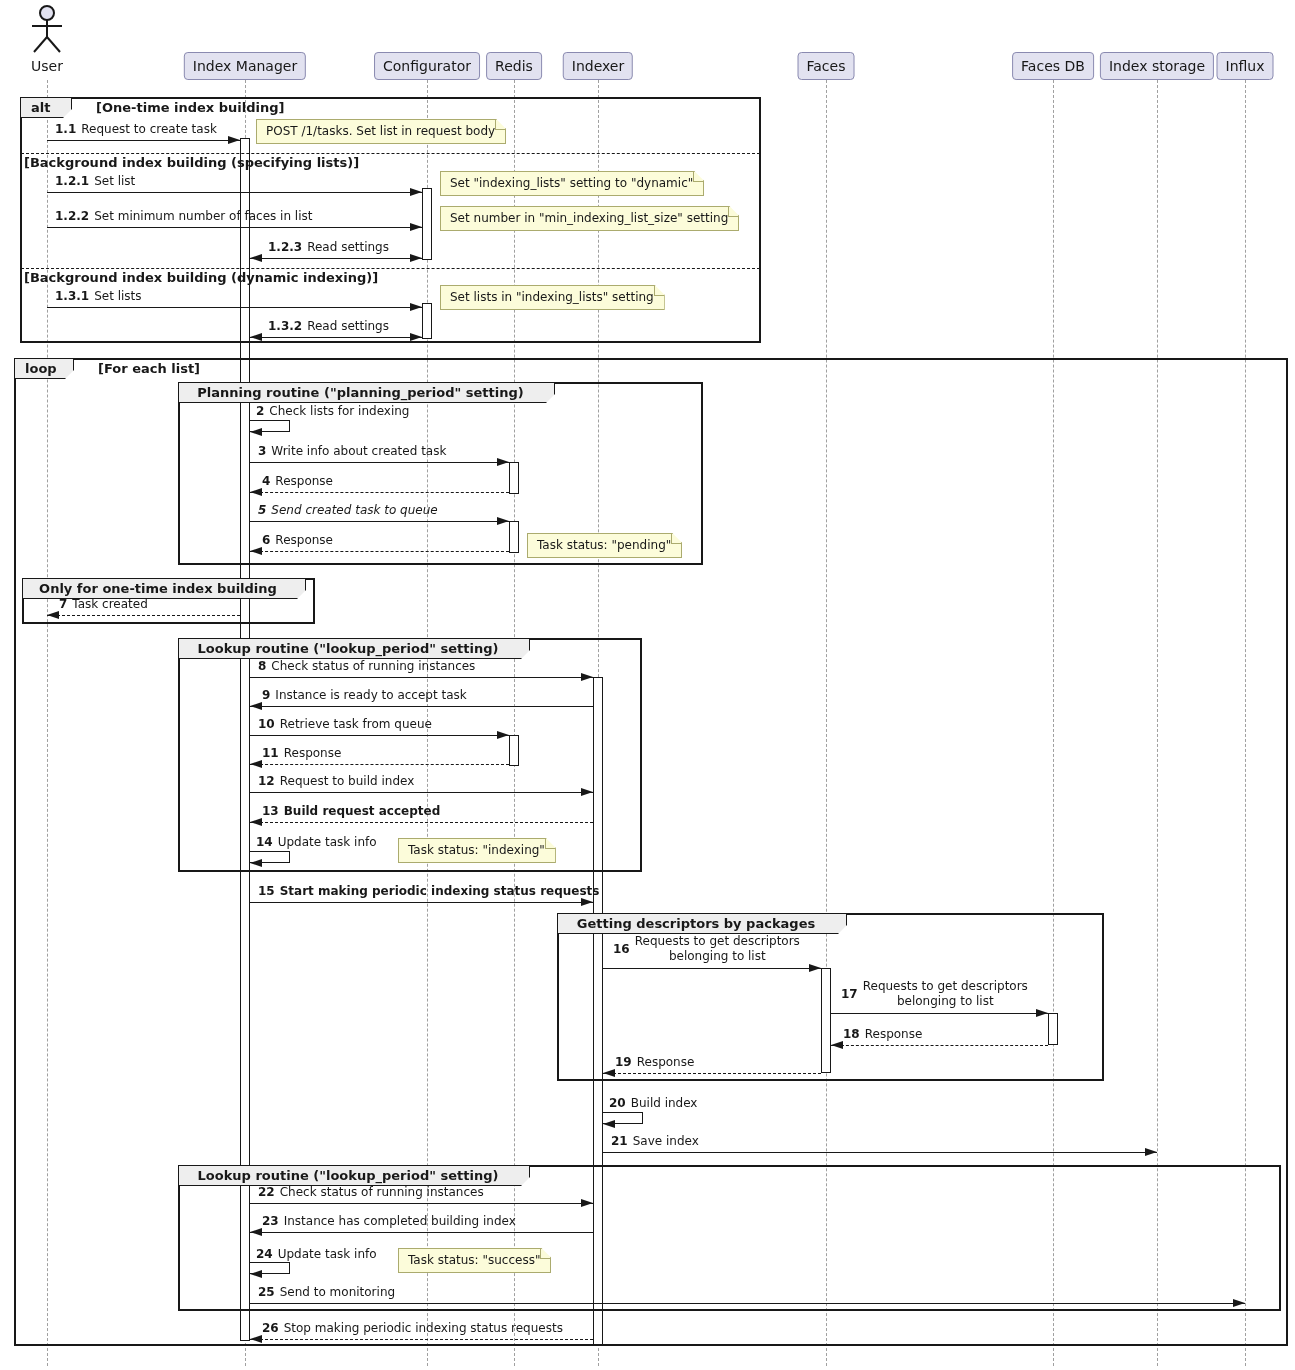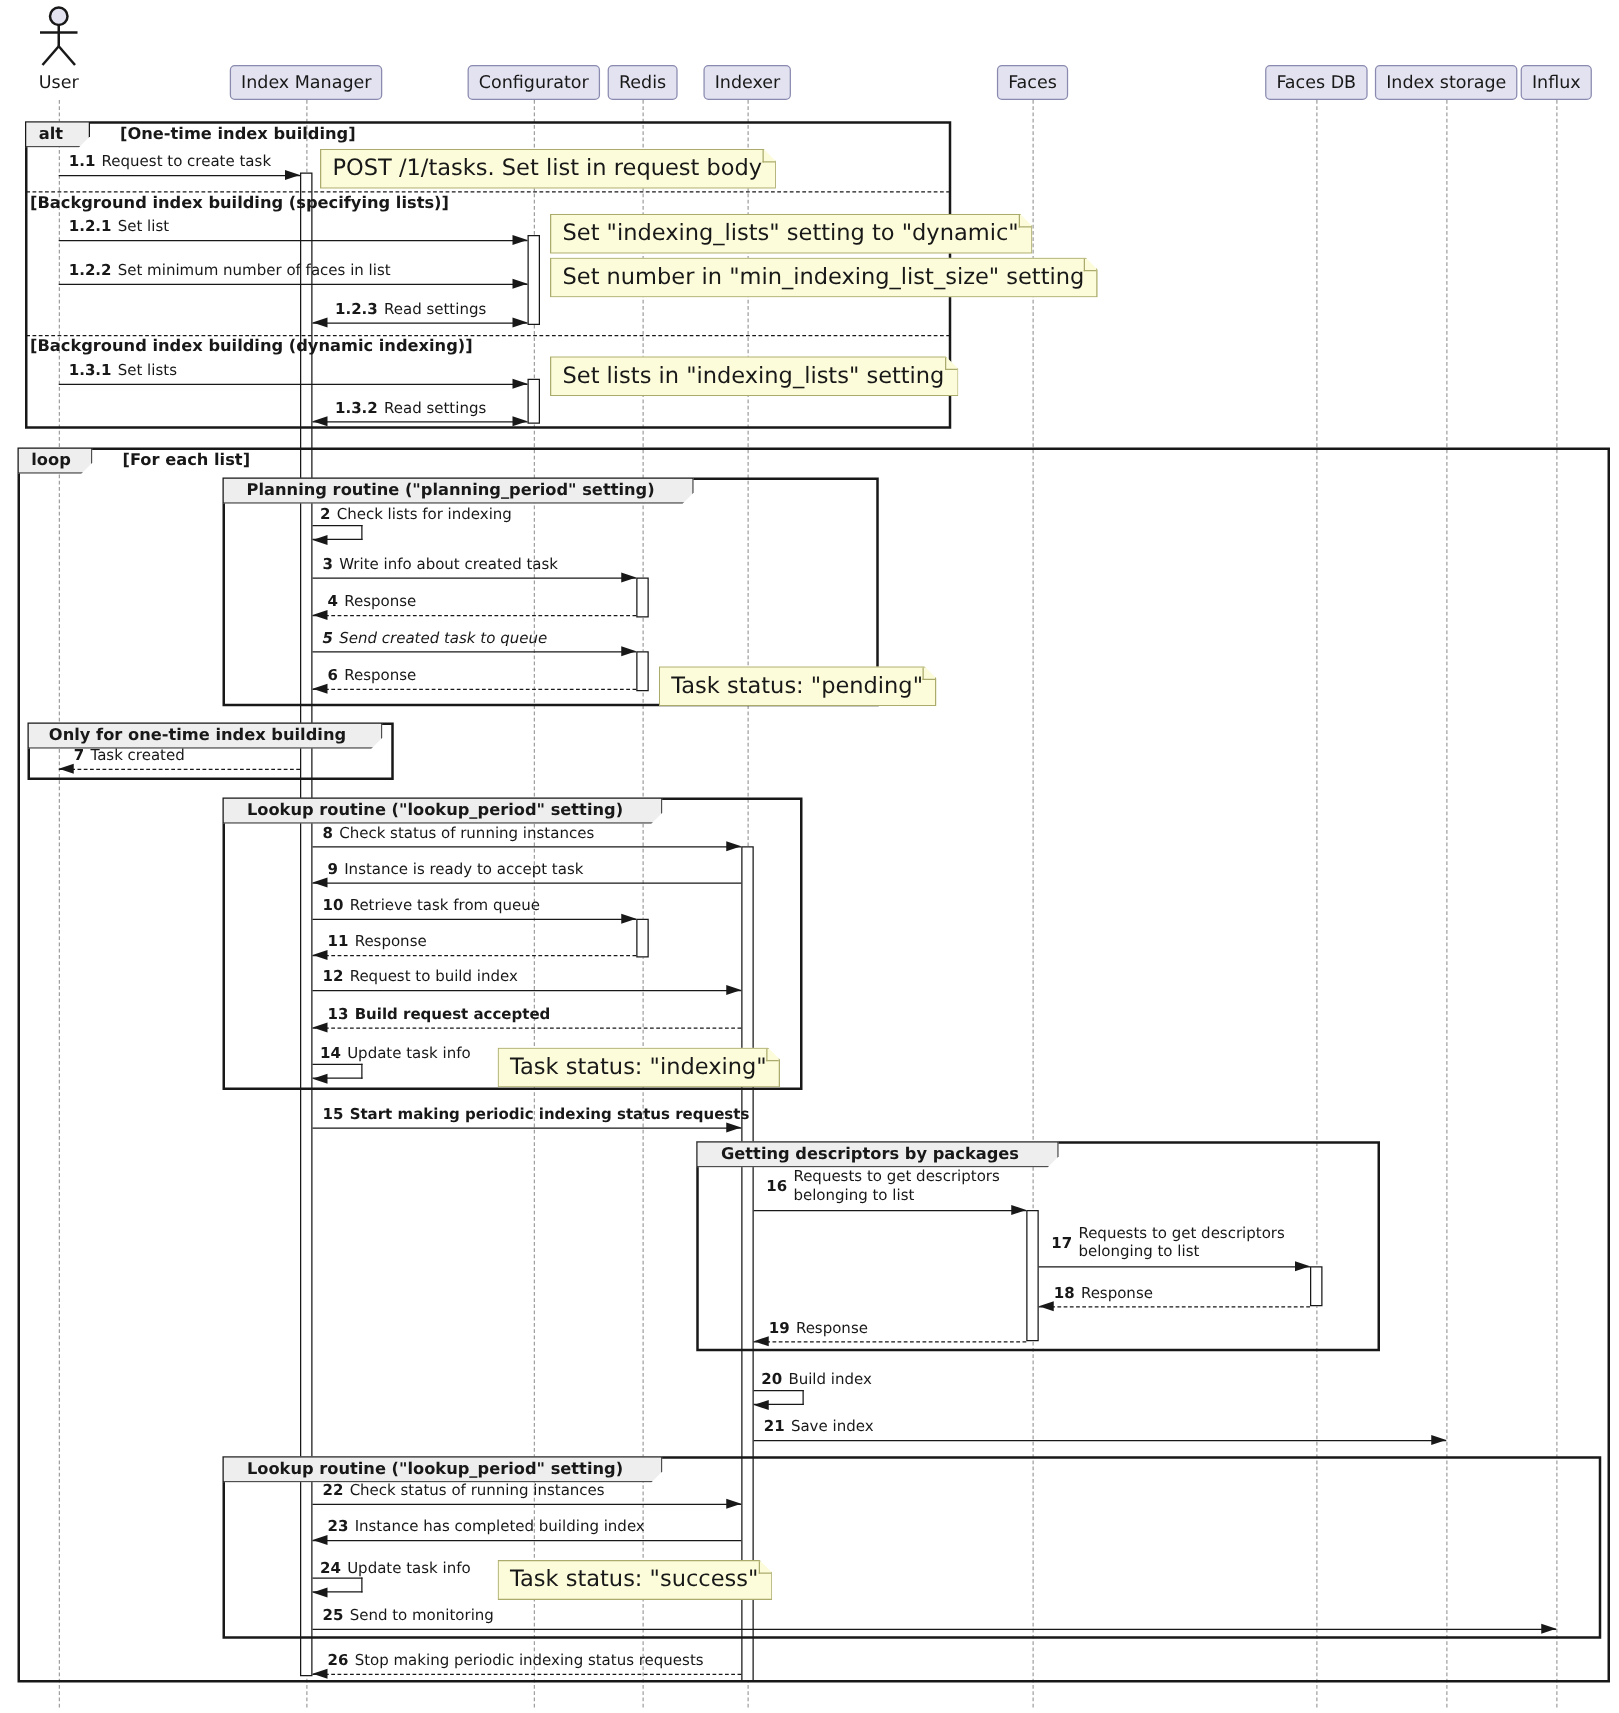--- a/index.html
+++ b/index.html
@@ -29,27 +29,27 @@
   .frame-cond { position:absolute; font-size:13px; font-weight:bold; white-space:nowrap; }
   .divider-line { position:absolute; border-top:1px dashed var(--line); }
   .divider-label { position:absolute; font-size:13px; font-weight:bold; white-space:nowrap; }
   .mline { position:absolute; height:0; border-top:1px solid var(--line); }
   .mline.dashed { border-top-style:dashed; }
   .ah { position:absolute; width:0; height:0; border-style:solid; border-color:transparent; }
   .ah.r { border-width:4px 0 4px 12px; border-left-color:var(--line); }
   .ah.l { border-width:4px 12px 4px 0; border-right-color:var(--line); }
   .mlabel { position:absolute; font-size:12px; white-space:nowrap; }
   .mlabel b { margin-right:5px; }
-  .mlabel.two { display:flex; align-items:center; line-height:15px; }
+  .mlabel.two { display:flex; align-items:center; line-height:15px;text-align:center; }
   .selfrect { position:absolute; width:40px; height:12px; box-sizing:border-box;
     border:1px solid var(--line); border-left:none; }
   .note {
     position:absolute; background:var(--note_fill); border:1px solid var(--note_border);
     clip-path:polygon(0 0,calc(100% - 10px) 0,100% 10px,100% 100%,0 100%);
-    font-size:18px; padding:4px 10px 5px 9px; white-space:nowrap;
+    font-size:12px; padding:4px 10px 5px 9px; white-space:nowrap;
   }
   .note::before { content:""; position:absolute; top:0; right:0; width:9px; height:9px;
     border-left:1px solid var(--note_border); border-bottom:1px solid var(--note_border); }
 </style>
 </head>
 <body>
 
 <div id="diagram" style="width: 1295px; height: 1370px; --participant_fill: #E2E2F0; --participant_border: #8A8AB0; --note_fill: #FCFCDA; --note_border: #ABAB6E; --frame_border: #181818; --tab_fill: #EEEEEE; --line: #181818; --lifeline: #A0A0A0;">
     <div class="lifeline" style="left: 47px; top: 80px; height: 1286px;"></div>
     <div class="lifeline" style="left: 245px; top: 80px; height: 1286px;"></div>

